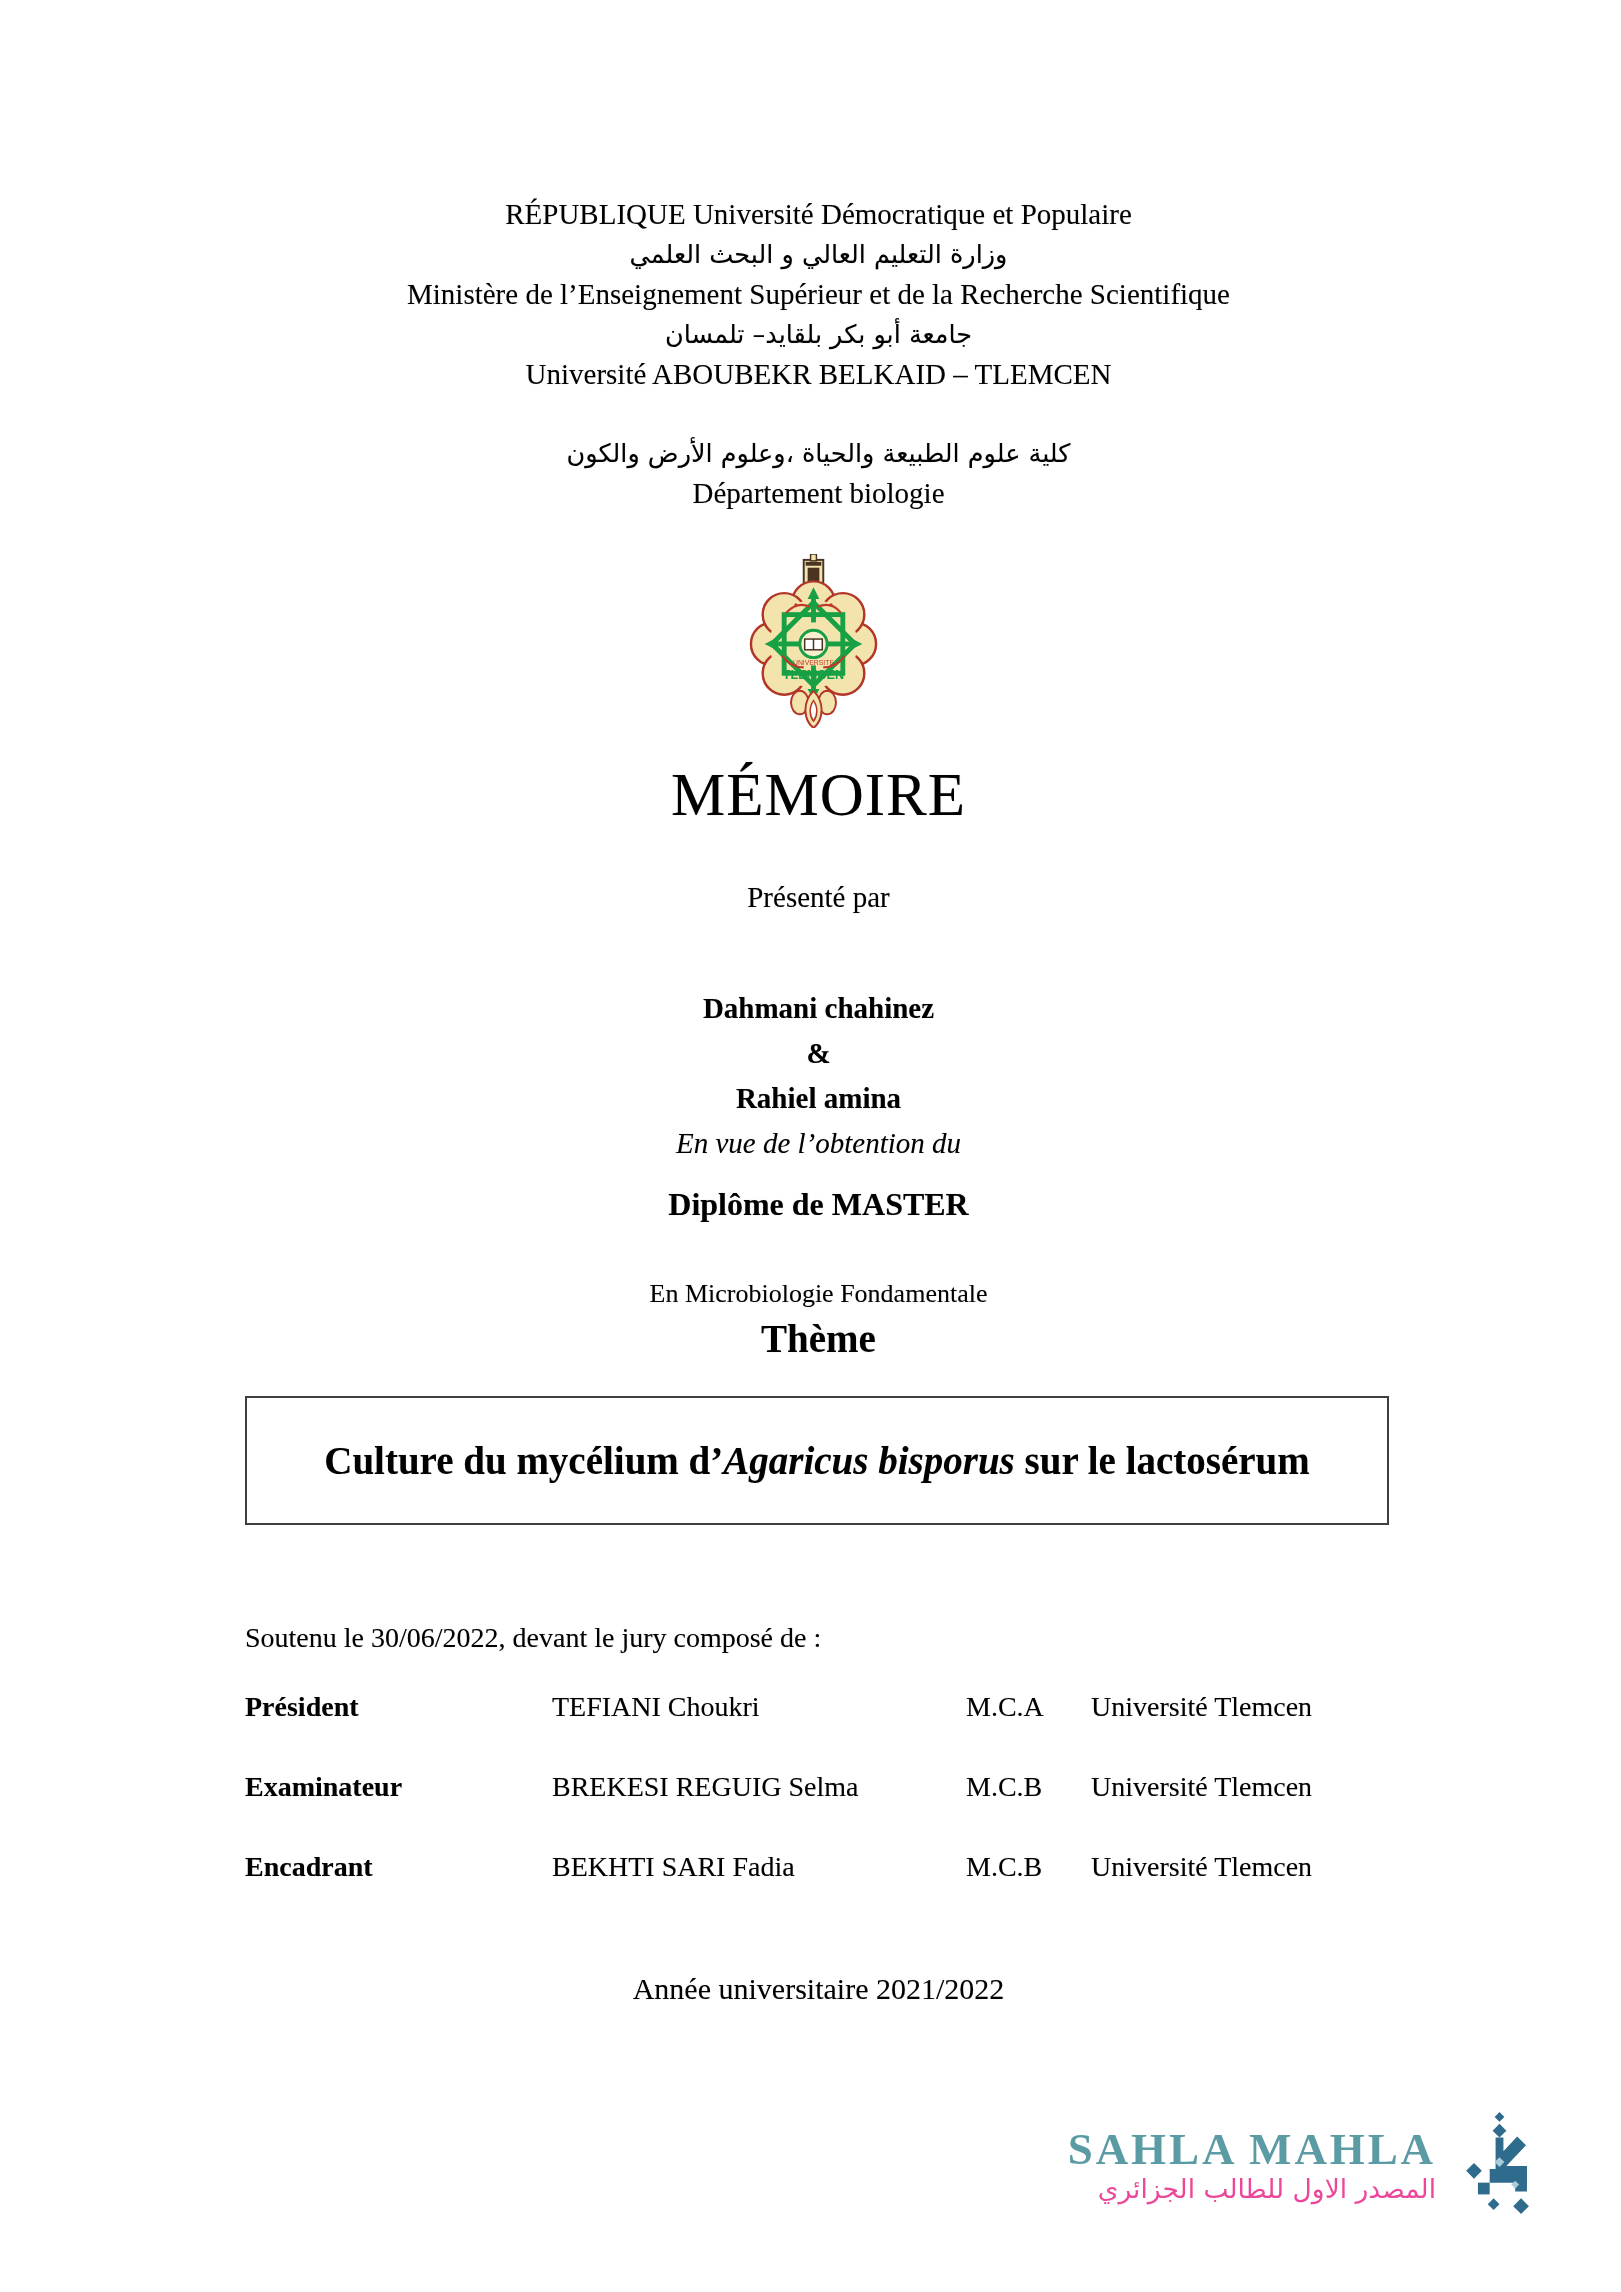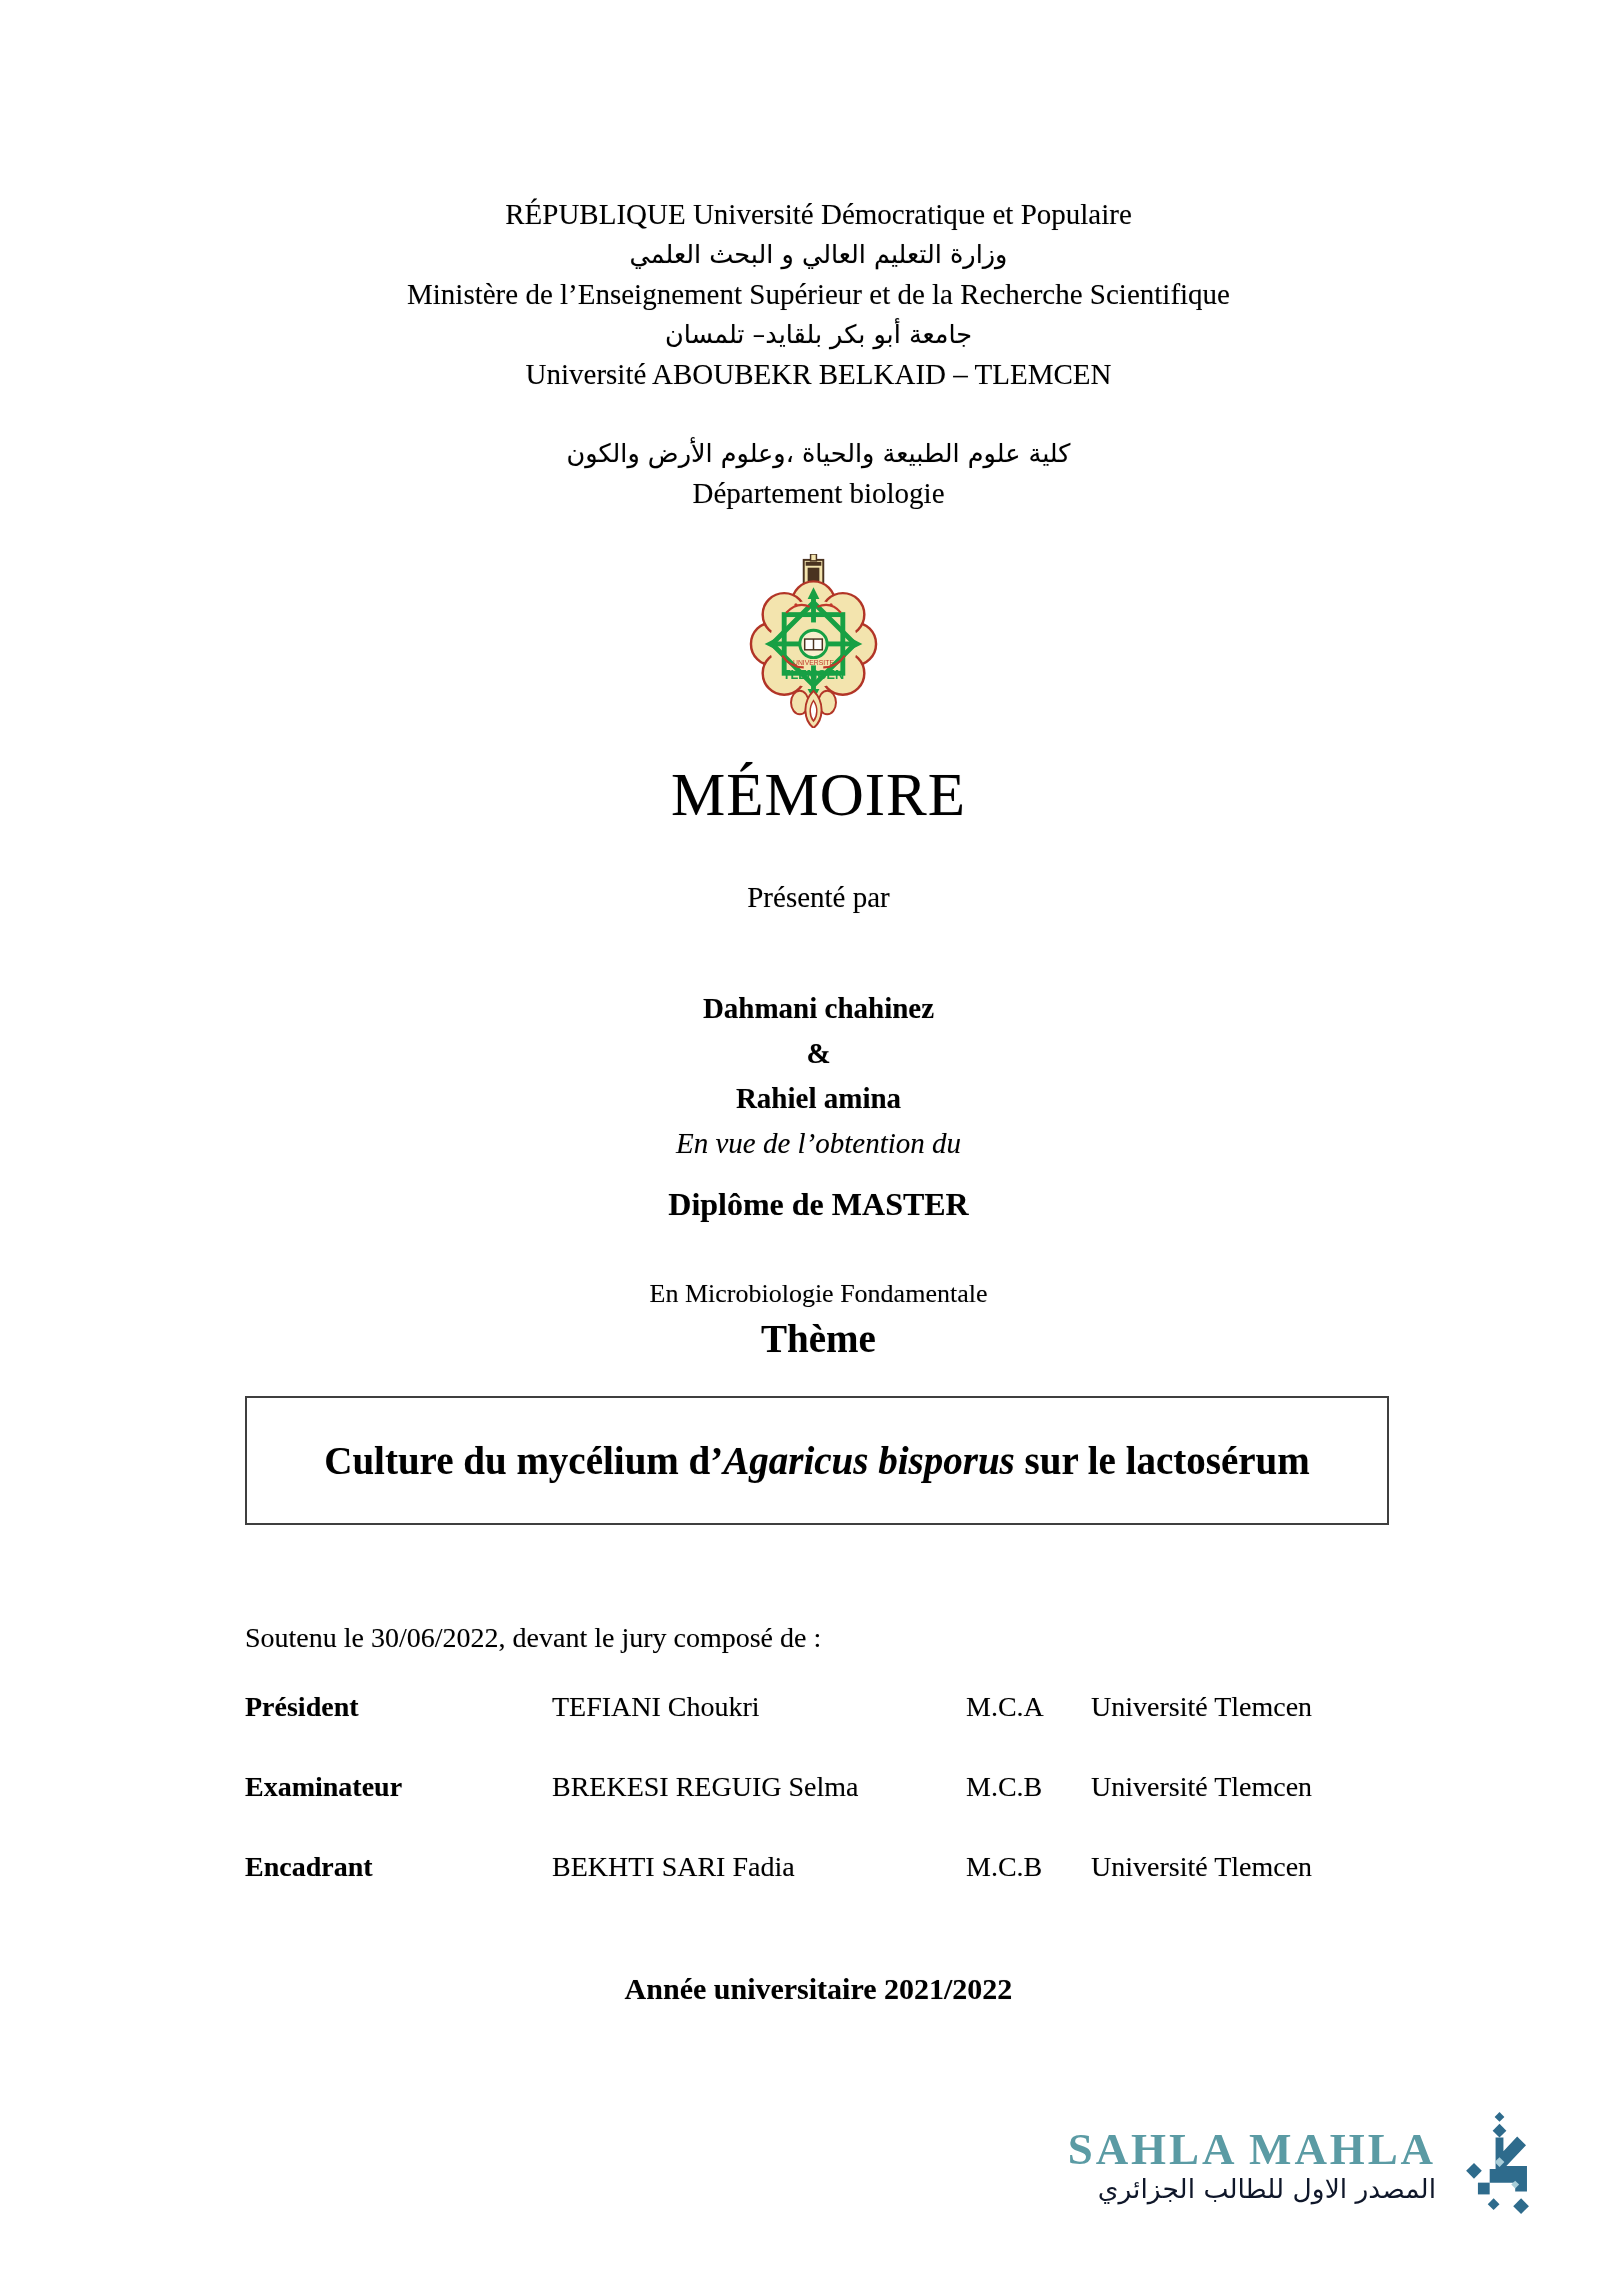--- a/index.html
+++ b/index.html
@@ -29,21 +29,21 @@
     border:2.9px solid #3f3f3f;box-sizing:border-box;
     display:flex;align-items:center;justify-content:center;
   }
   .thesis-title{font-size:39px;font-weight:bold;white-space:nowrap;}
   .jury-row{
     left:245px;width:1147px;
     display:grid;grid-template-columns:307px 414px 125px 1fr;
     font-size:28px;white-space:nowrap;
   }
   .soutenu{font-size:28px;}
-  .annee{font-size:30px;font-weight:bold;}
+  .annee{font-size:30px;font-weight:normal;}
   .watermark{
     right:86px;top:2113px;height:106px;
     display:flex;align-items:center;gap:28px;
   }
   .wm-text{text-align:right;}
   .wm-brand{font-size:45px;font-weight:bold;letter-spacing:2.9px;line-height:45px;}
   .wm-tagline{font-family:"DejaVu Sans", sans-serif;font-size:26.5px;line-height:33px;direction:rtl;}
 </style>
 </head>
 <body>
@@ -171,21 +171,21 @@
     <div>BEKHTI SARI Fadia</div>
     <div>M.C.B</div>
     <div>Université Tlemcen</div>
   </div>
 
   <div class="abs content center annee soft" style="top:1972px;">Année universitaire 2021/2022</div>
 
   <div class="abs watermark">
     <div class="wm-text">
       <div class="wm-brand" style="color:#5B9BA4;">SAHLA MAHLA</div>
-      <div class="wm-tagline" style="color:#0f172a;">المصدر الاول للطالب الجزائري</div>
+      <div class="wm-tagline" style="color:#ec4899;">المصدر الاول للطالب الجزائري</div>
     </div>
     <div>
       <svg width="71" height="104" viewBox="0 0 72 106">
         <g fill="#2E6B8C">
           <path d="M36 0 l5 5 -5 5 -5 -5 Z"></path>
           <path d="M36 12 l7 7 -7 7 -7 -7 Z"></path>
           <path d="M32 26 h8 v14 l14 -15 9 9 -20 21 h21 v26 h-12 v-9 h-26 v-14 h6 Z"></path>
           <path d="M10 52 l8 8 -8 8 -8 -8 Z"></path>
           <path d="M14 72 h12 v12 h-12 Z"></path>
           <path d="M58 88 l8 8 -8 8 -8 -8 Z"></path>

